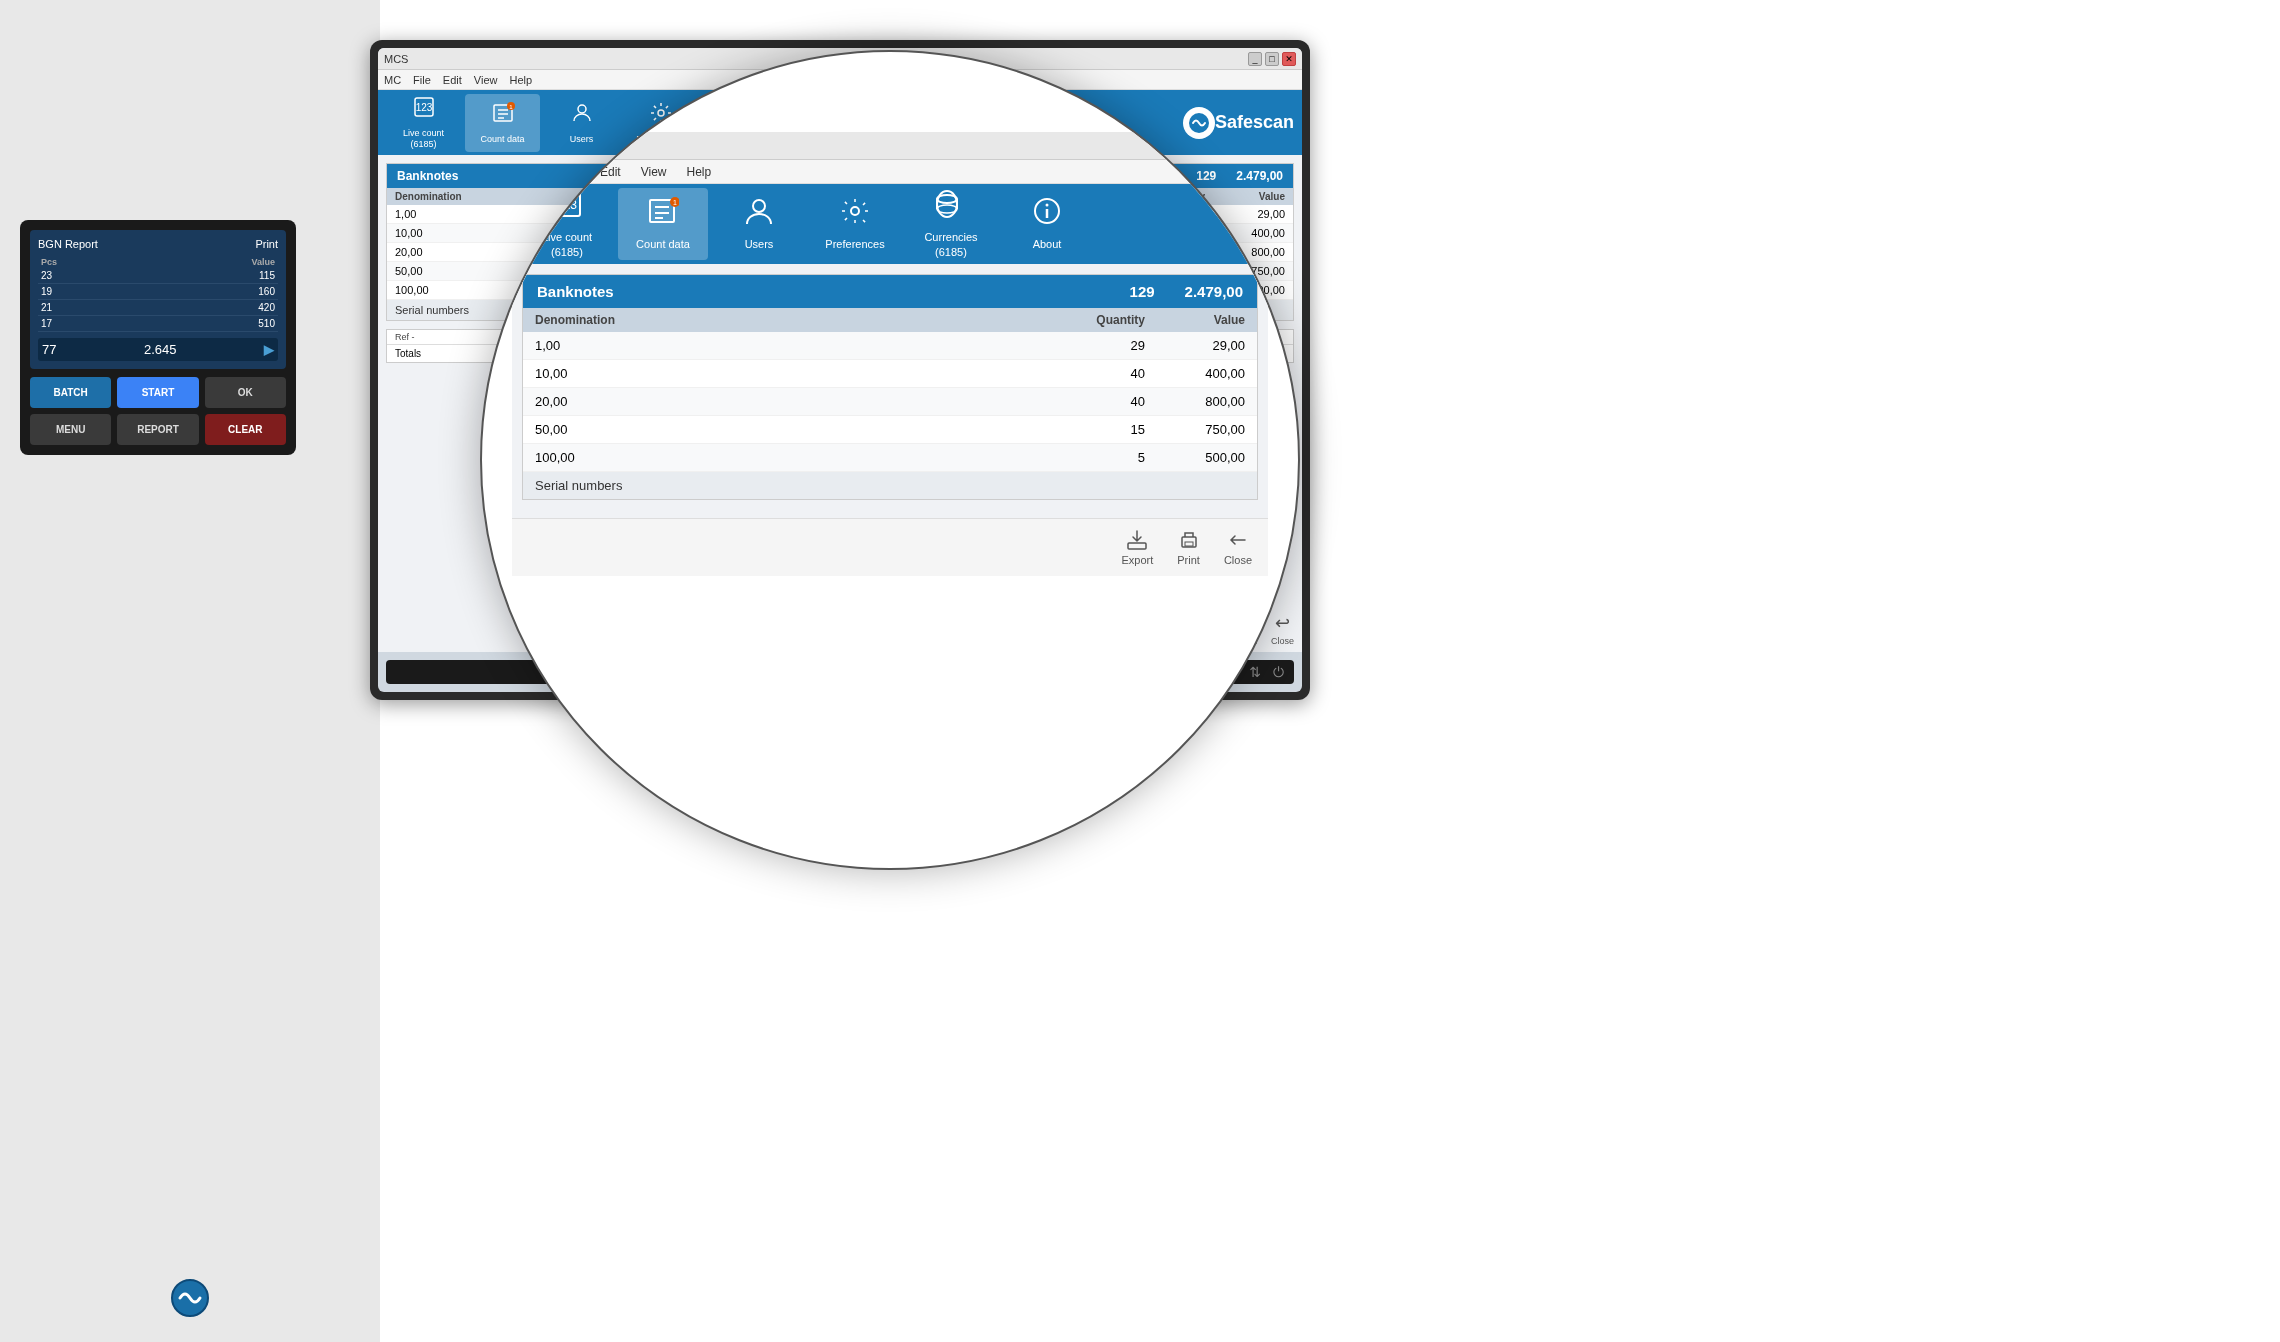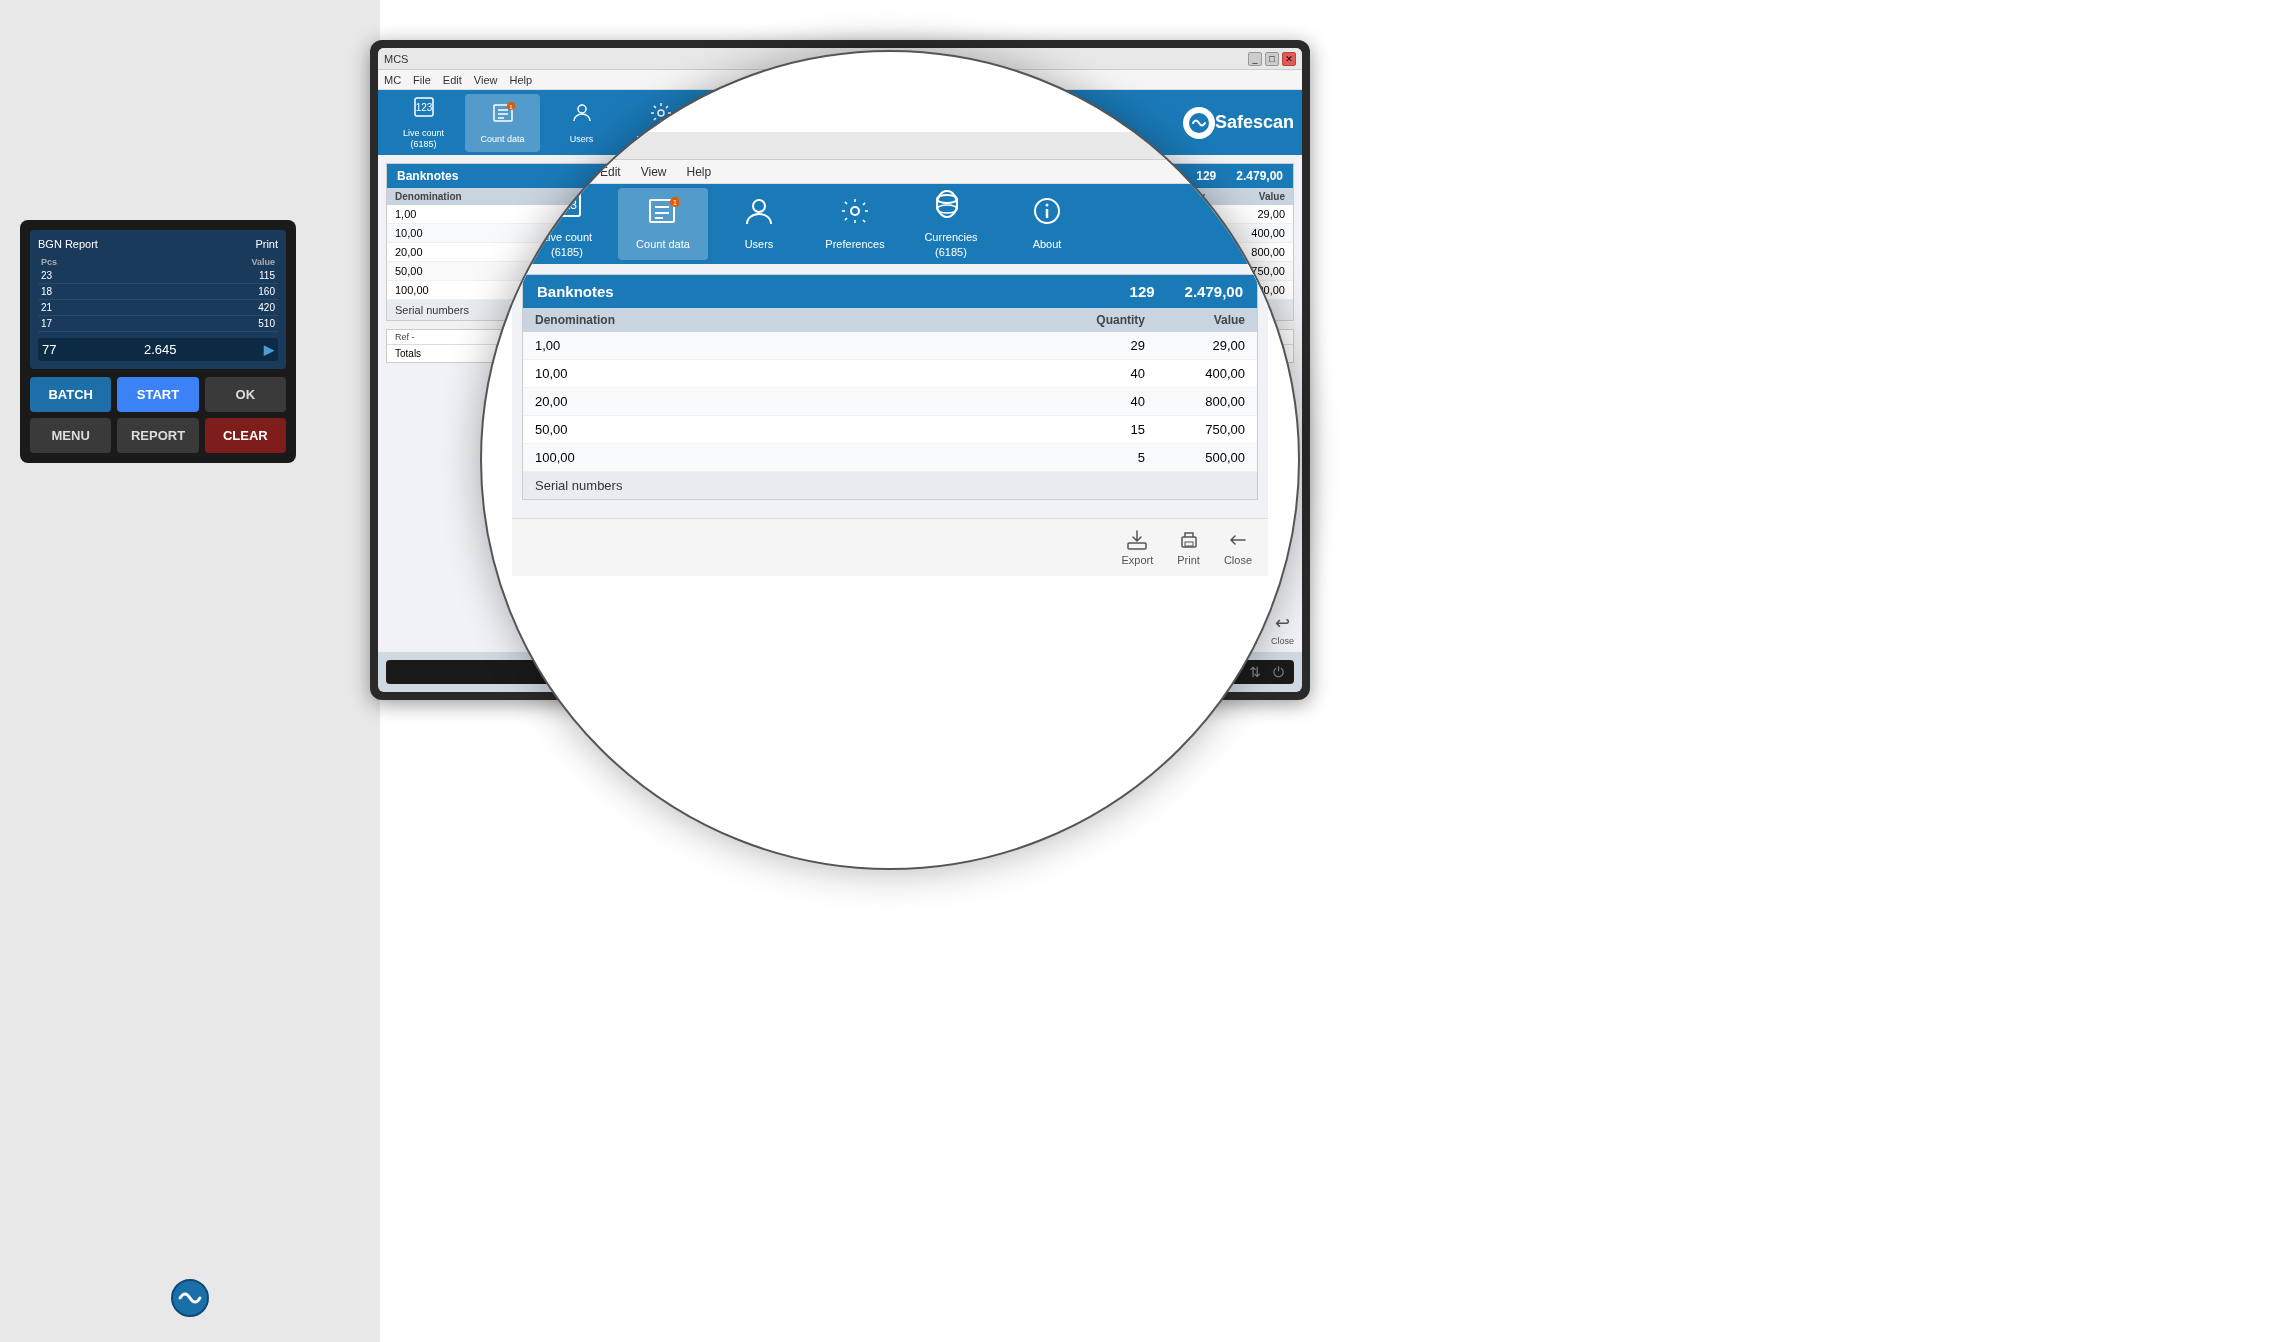--- a/index.html
+++ b/index.html
@@ -103,21 +103,21 @@
       gap: 6px;
       margin-top: 6px;
     }
 
     .mach-btn {
       background: #3a3a3a;
       color: #ddd;
       border: none;
       border-radius: 4px;
       padding: 10px 6px;
-      font-size: 13px;
+      font-size: 10px;
       font-weight: bold;
       text-align: center;
       cursor: pointer;
     }
 
     .mach-btn.blue { background: #1e6fa8; color: #fff; }
     .mach-btn.green { background: #3b82f6; color: #fff; }
     .mach-btn.red { background: #7f1d1d; color: #fff; }
 
     
@@ -615,21 +615,21 @@
             <th>Pcs</th>
             <th>Value</th>
           </tr>
         </thead>
         <tbody>
           <tr>
               <td>23</td>
               <td>115</td>
             </tr>
           <tr>
-              <td>18</td>
+              <td>19</td>
               <td>160</td>
             </tr>
           <tr>
               <td>21</td>
               <td>420</td>
             </tr>
           <tr>
               <td>17</td>
               <td>510</td>
             </tr>

